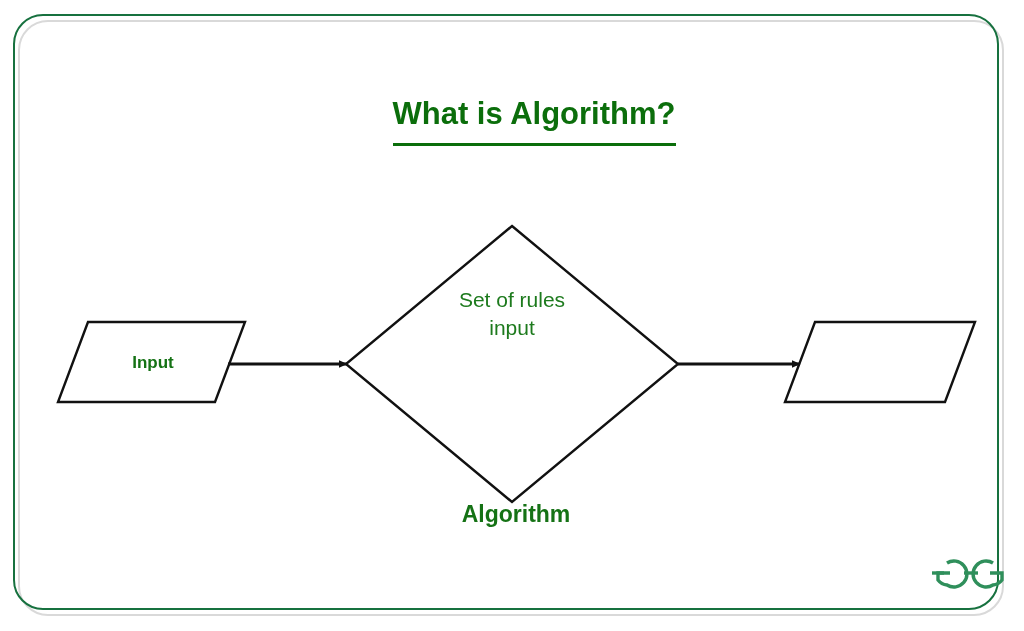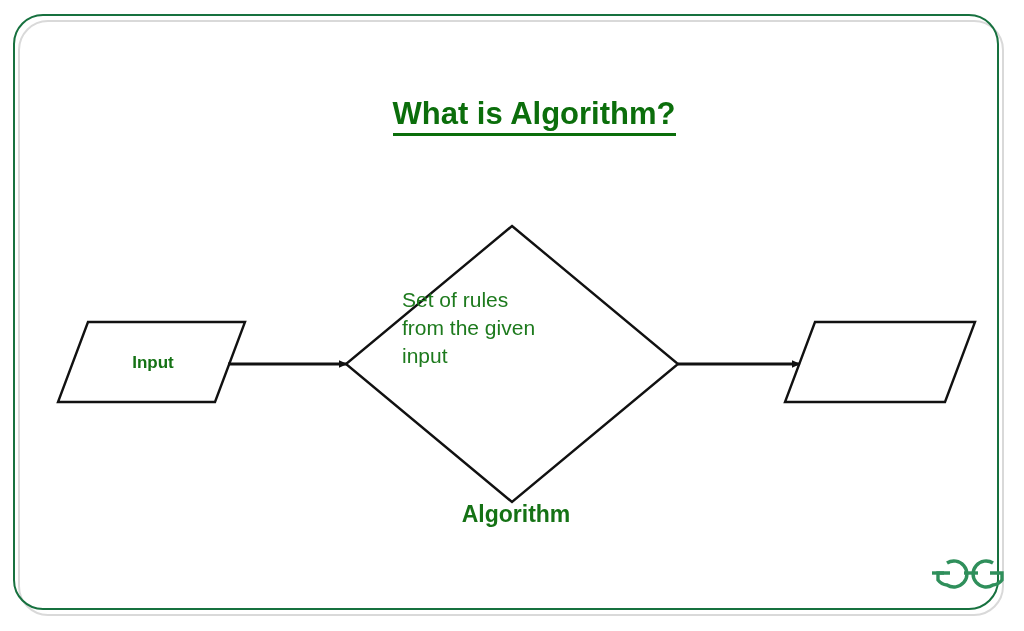--- a/index.html
+++ b/index.html
@@ -46,21 +46,21 @@
     top: 96px;
     width: 1024px;
     text-align: center;
     font-size: 31px;
     font-weight: bold;
     color: #0b6e0b;
     letter-spacing: 0px;
   }
   .title span {
     border-bottom: 3px solid #0b6e0b;
-    padding-bottom: 2px;
+    padding-bottom: 12px;
     display: inline-block;
     line-height: 1.05;
     margin-left: 44px;
   }
   
   #diagram {
     position: absolute;
     left: 0;
     top: 0;
     width: 1024px;
@@ -89,20 +89,21 @@
     top: 501px;
     width: 200px;
     font-size: 23px;
   }
   
   #diamond-text {
     position: absolute;
     left: 402px;
     top: 286px;
     width: 220px;
+    text-align: center;
     color: #1d7a1d;
     font-size: 21px;
     line-height: 28px;
     font-weight: normal;
   }
   #diamond-text div {
     white-space: nowrap;
   }
   
   #logo {
@@ -141,21 +142,20 @@
     <line x1="228" y1="364" x2="347" y2="364" stroke="#111111" stroke-width="3" marker-end="url(#arrowhead)"></line>
 
     <line x1="678" y1="364" x2="800" y2="364" stroke="#111111" stroke-width="3" marker-end="url(#arrowhead)"></line>
   </svg>
 
   <div class="node-text" id="input-label">Input</div>
   <div class="node-text" id="algorithm-label">Algorithm</div>
 
   <div id="diamond-text">
     <div>Set of rules</div>
-    <div>from the given</div>
     <div>input</div>
   </div>
 
   <svg id="logo" viewBox="0 0 80 46">
     <g fill="none" stroke="#2f8f5b" stroke-width="3.4">
 
       <path d="M27,13 A13,13 0 1,0 27,35 A13,13 0 0,0 36,30 L36,23 L24,23" transform="translate(44,0) scale(-1,1)"></path>
 
       <path d="M63,13 A13,13 0 1,0 63,35 A13,13 0 0,0 72,30 L72,23 L60,23"></path>
 

